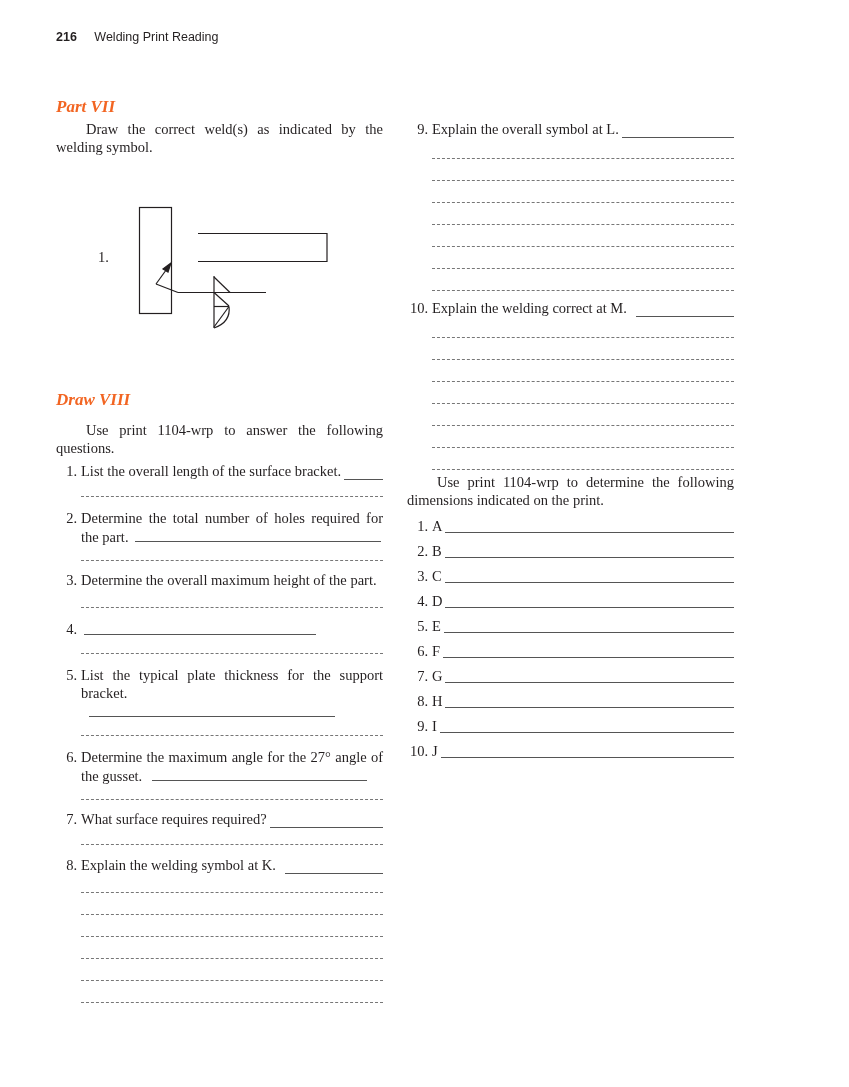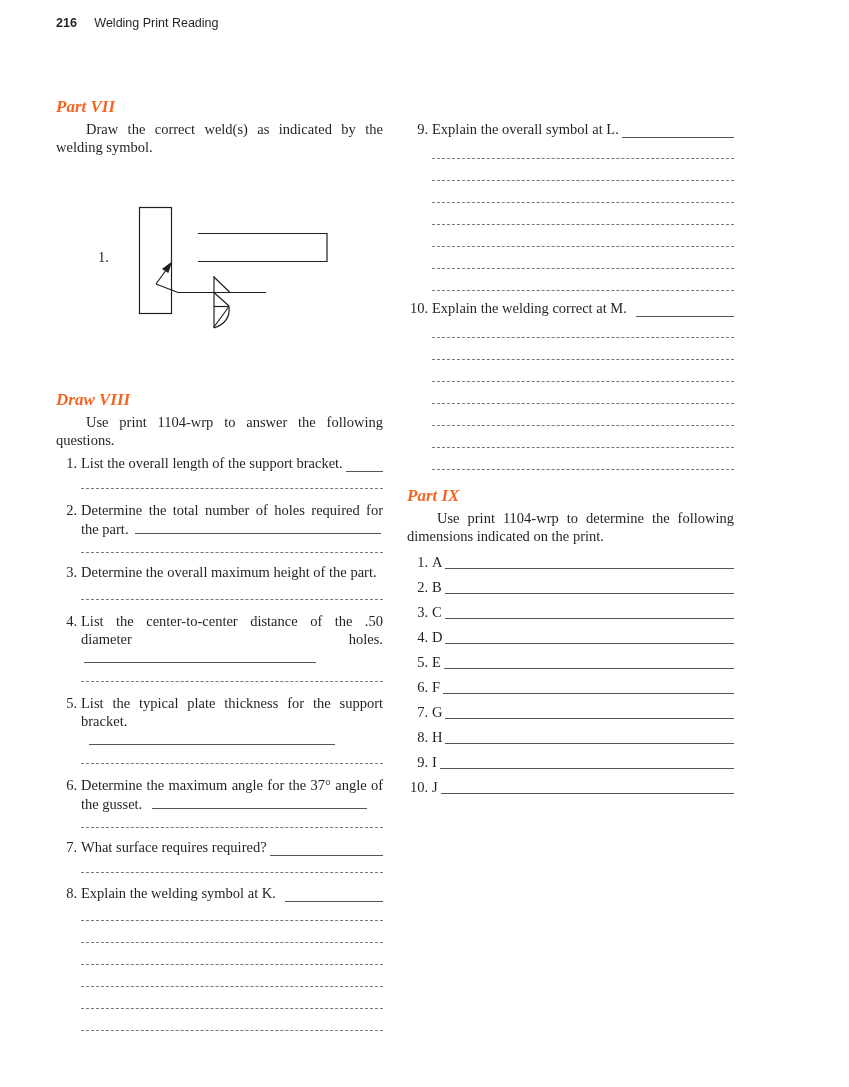--- a/index.html
+++ b/index.html
@@ -1,18 +1,18 @@
 <!DOCTYPE html>
 <html><head>
   <meta charset="utf-8">
   <style>
     html, body { margin: 0; padding: 0; background: #ffffff; }
     body { width: 849px; height: 1087px; position: relative; overflow: hidden;
            font-family: "Liberation Serif", serif; color: #231f20; }
-    .running-head { position: absolute; left: 56px; top: 16px; font-family: "Liberation Sans", sans-serif; font-size: 12.5px; }
+    .running-head { position: absolute; left: 56px; top: 30px; font-family: "Liberation Sans", sans-serif; font-size: 12.5px; }
     .running-head .pg { font-weight: bold; margin-right: 14px; }
     .col { position: absolute; width: 327px; font-size: 14.5px; line-height: 18px; }
     .col-left { left: 56px; top: 97px; }
     .col-right { left: 407px; top: 120px; }
     .part-head { color: #f26522; font-style: italic; font-size: 17px; line-height: 20px; margin: 0; }
     .intro { text-align: justify; text-indent: 30px; margin: 0; }
     .q { position: relative; padding-left: 25px; text-align: justify; }
     .q .num { position: absolute; left: 0; width: 21px; text-align: right; }
     .blank { display: inline-block; border-bottom: 1px solid #555; height: 14px; vertical-align: baseline; }
     .rule { border-bottom: 1px dashed #777; height: 0; margin-left: 25px; }
@@ -47,59 +47,58 @@
     <line x1="214" y1="277" x2="230" y2="292.5"></line>
     <line x1="214" y1="292.5" x2="229" y2="306"></line>
     <line x1="214" y1="306.5" x2="229" y2="306.5"></line>
     <line x1="229" y1="306.5" x2="214" y2="327"></line>
     <path d="M229,306.5 Q231,322 214,328"></path>
   </g>
 </svg>
 
 <div class="col" style="left:56px;top:390px;">
   <h3 class="part-head">Draw VIII</h3>
-  <p class="intro" style="margin-top:3px">Use print 1104-wrp to answer the following questions.</p>
+  <p class="intro" style="margin-top:11px">Use print 1104-wrp to answer the following questions.</p>
 
   <div class="q fill" style="margin-top:5px">
     <span class="num">1.</span>
-    <span>List the overall length of the support bracket.</span>
+    <span>List the overall length of the surface bracket.</span>
     <span class="grow"></span>
   </div>
   <div class="rule" style="margin-top:16px"></div>
 
   <div class="q" style="margin-top:12px">
     <span class="num">2.</span>
     <span>Determine the total number of holes required for the part.</span>
     <span class="blank" style="width:246px;margin-left:3px"></span>
   </div>
   <div class="rule" style="margin-top:14px"></div>
 
   <div class="q" style="margin-top:10px">
     <span class="num">3.</span>
     <span>Determine the overall maximum height of the part.</span>
   </div>
   <div class="rule" style="margin-top:18px"></div>
 
   <div class="q" style="margin-top:12px">
     <span class="num">4.</span>
-    <span>List the center-to-center distance of the .50 diameter holes.</span>
     <span class="blank" style="width:232px;margin-left:3px"></span>
   </div>
   <div class="rule" style="margin-top:14px"></div>
 
   <div class="q" style="margin-top:12px">
     <span class="num">5.</span>
     <span>List the typical plate thickness for the support bracket.</span>
     <span class="blank" style="width:246px;margin-left:8px"></span>
   </div>
   <div class="rule" style="margin-top:14px"></div>
 
   <div class="q" style="margin-top:12px">
     <span class="num">6.</span>
-    <span>Determine the maximum angle for the 37° angle of the gusset.</span>
+    <span>Determine the maximum angle for the 27° angle of the gusset.</span>
     <span class="blank" style="width:215px;margin-left:6px"></span>
   </div>
   <div class="rule" style="margin-top:14px"></div>
 
   <div class="q fill" style="margin-top:10px">
     <span class="num">7.</span>
     <span>What surface requires required?</span>
     <span class="grow"></span>
   </div>
   <div class="rule" style="margin-top:16px"></div>
@@ -138,21 +137,20 @@
     <span class="grow" style="margin-left:9px"></span>
   </div>
   <div class="rule" style="margin-top:20px"></div>
   <div class="rule" style="margin-top:21px"></div>
   <div class="rule" style="margin-top:21px"></div>
   <div class="rule" style="margin-top:21px"></div>
   <div class="rule" style="margin-top:21px"></div>
   <div class="rule" style="margin-top:21px"></div>
   <div class="rule" style="margin-top:21px"></div>
 
-  <h3 class="part-head" style="margin-top:16px">Part IX</h3>
   <p class="intro" style="margin-top:3px">Use print 1104-wrp to determine the following dimensions indicated on the print.</p>
 
   <div id="p9-list" style="margin-top:4px">
     <div class="q fill" style="height:25px;align-items:center">
         <span class="num">1.</span>
         <span>A</span>
         <span class="grow"></span>
       </div>
     <div class="q fill" style="height:25px;align-items:center">
         <span class="num">2.</span>

